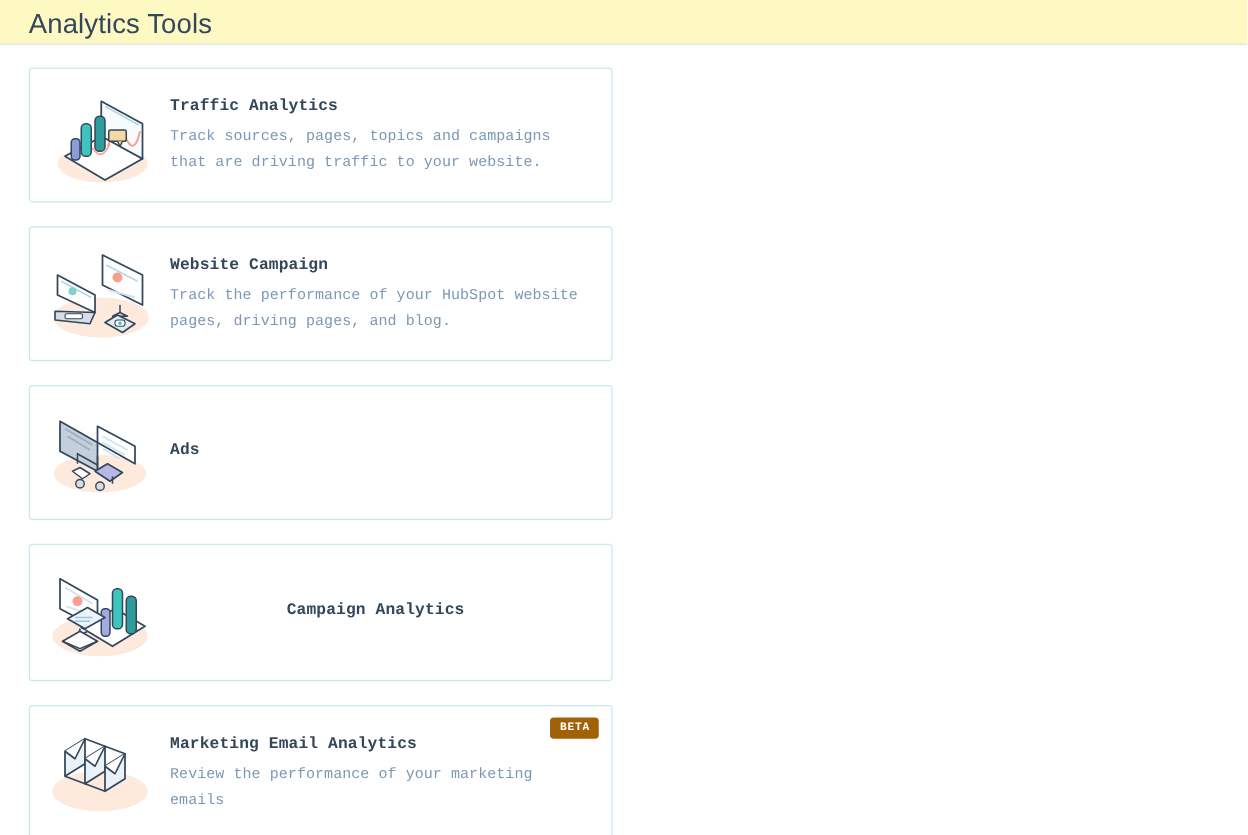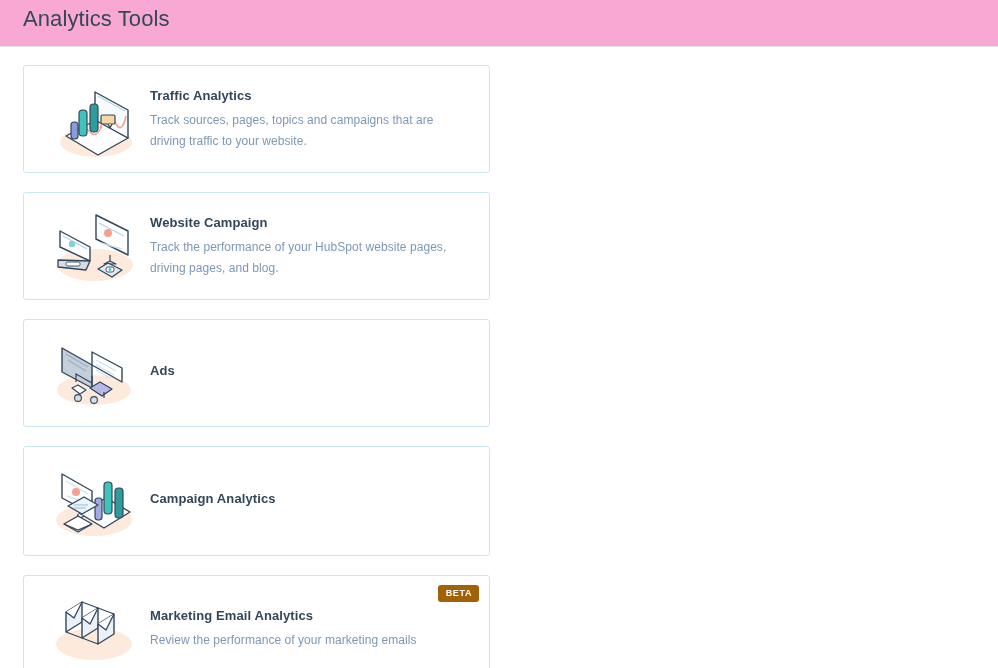--- a/index.html
+++ b/index.html
@@ -7,23 +7,23 @@
     margin: 0; padding: 0;
     width: 998px; height: 668px;
     background: #ffffff;
     font-family: "Liberation Sans", sans-serif;
     overflow: hidden;
   }
 
   
   #page-header {
     position: relative;
-    height: 47px;
+    height: 36px;
     border-bottom: 1px solid #dfe3eb;
-    background: #f9a8d4;
+    background: #fef9c3;
   }
   #page-header .title {
     position: absolute;
     left: 23px;
     top: 3px;
     font-size: 22px;
     font-weight: 400;
     color: #33475b;
     letter-spacing: 0.1px;
     line-height: 32px;
@@ -42,24 +42,25 @@
 
   .tool-card {
     position: relative;
     width: 467px;
     min-height: 104px;
     background: #ffffff;
     border: 1px solid #cce7ef;
     border-radius: 3px;
     display: flex;
     align-items: center;
-    padding: 10px 14px 10px 22px;
+    padding: 10px 14px 10px 8px;
     cursor: pointer;
-  }
-  .tool-card.tall { min-height: 110px; }
+    font-family: Liberation Mono, monospace;
+  }
+  .tool-card.tall { min-height: 110px; text-align: center; }
 
   .card-illustration {
     flex: 0 0 98px;
     width: 98px;
     height: 86px;
     position: relative;
     margin-right: 6px;
   }
   .card-illustration svg { display: block; width: 98px; height: 86px; }
 

